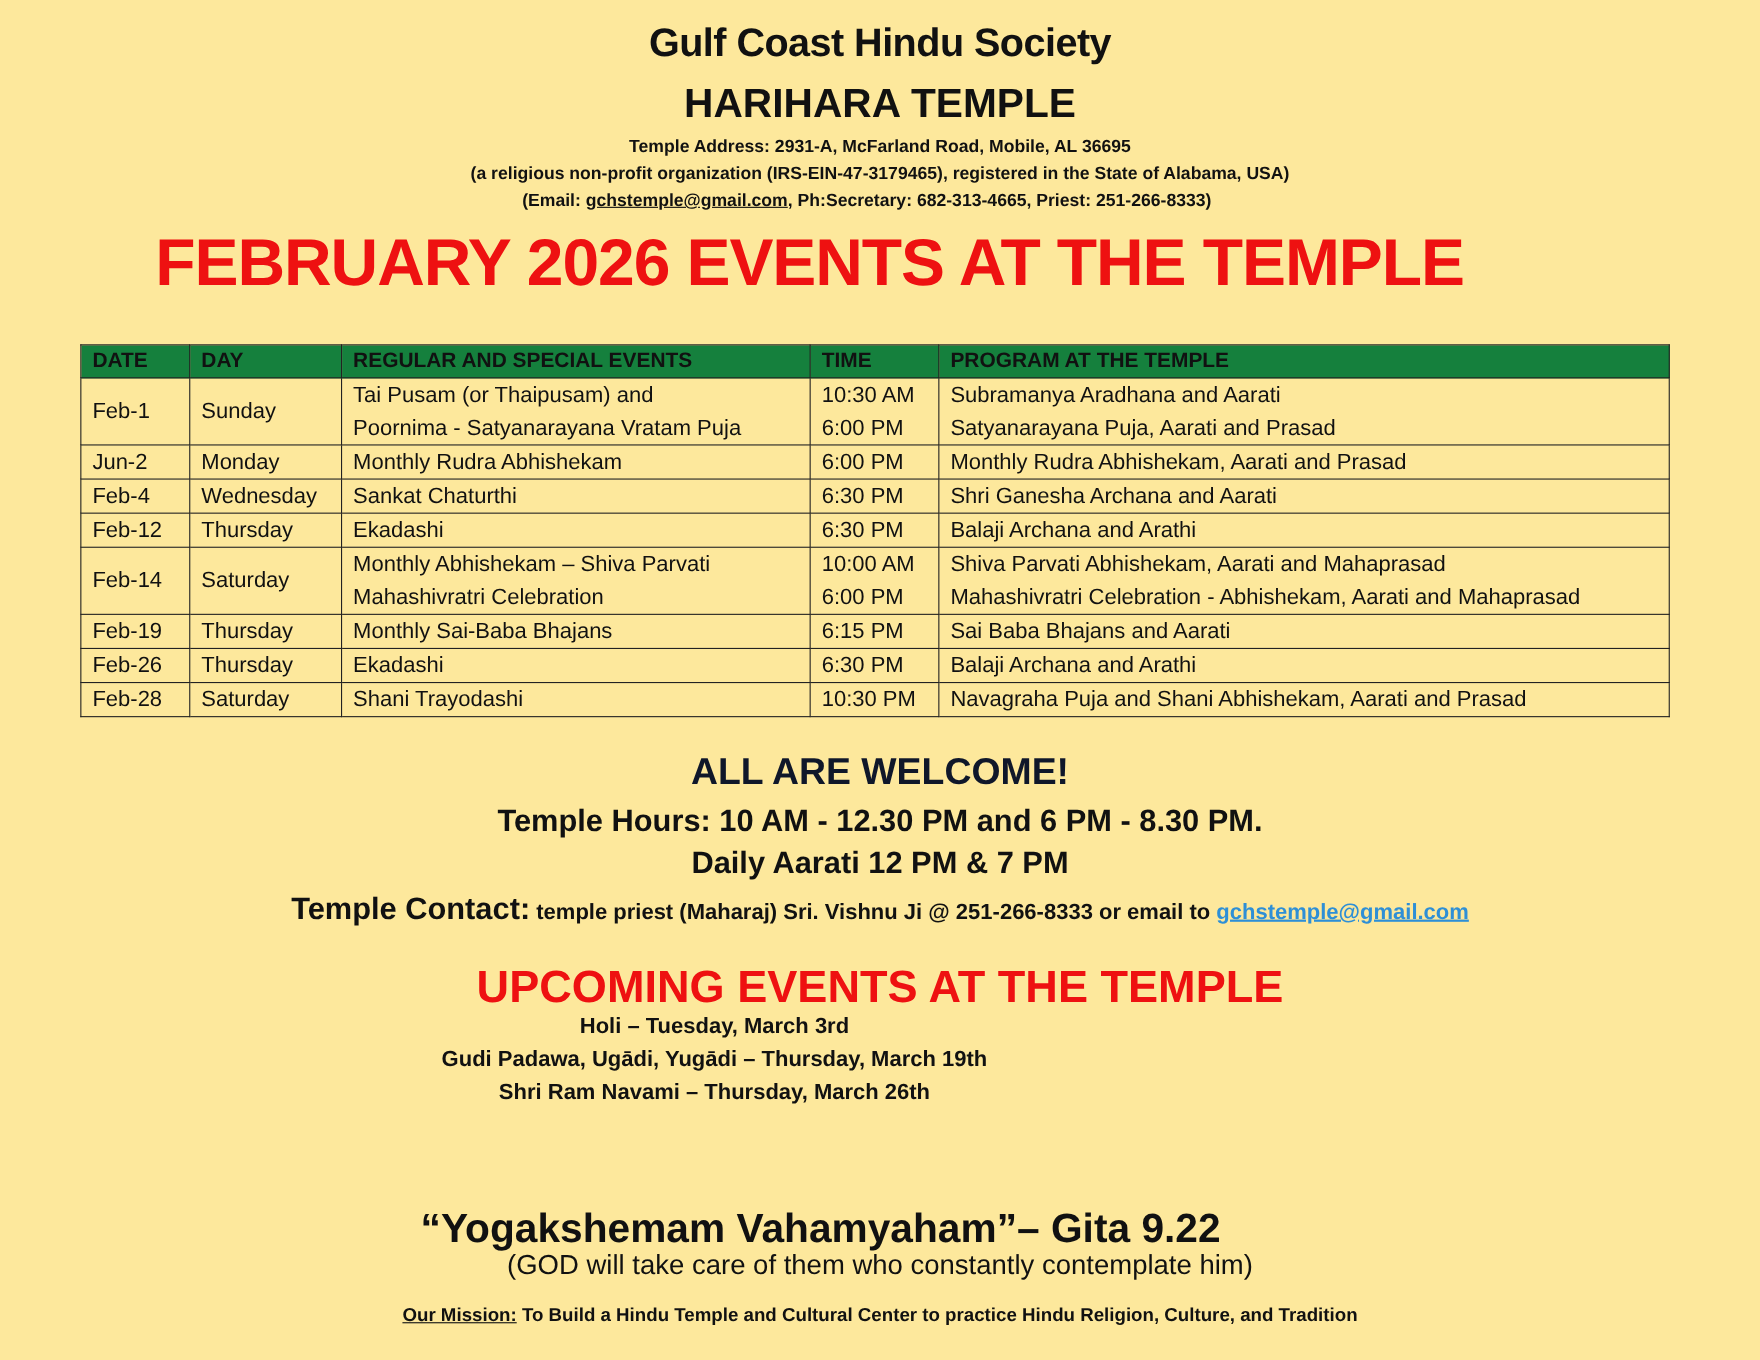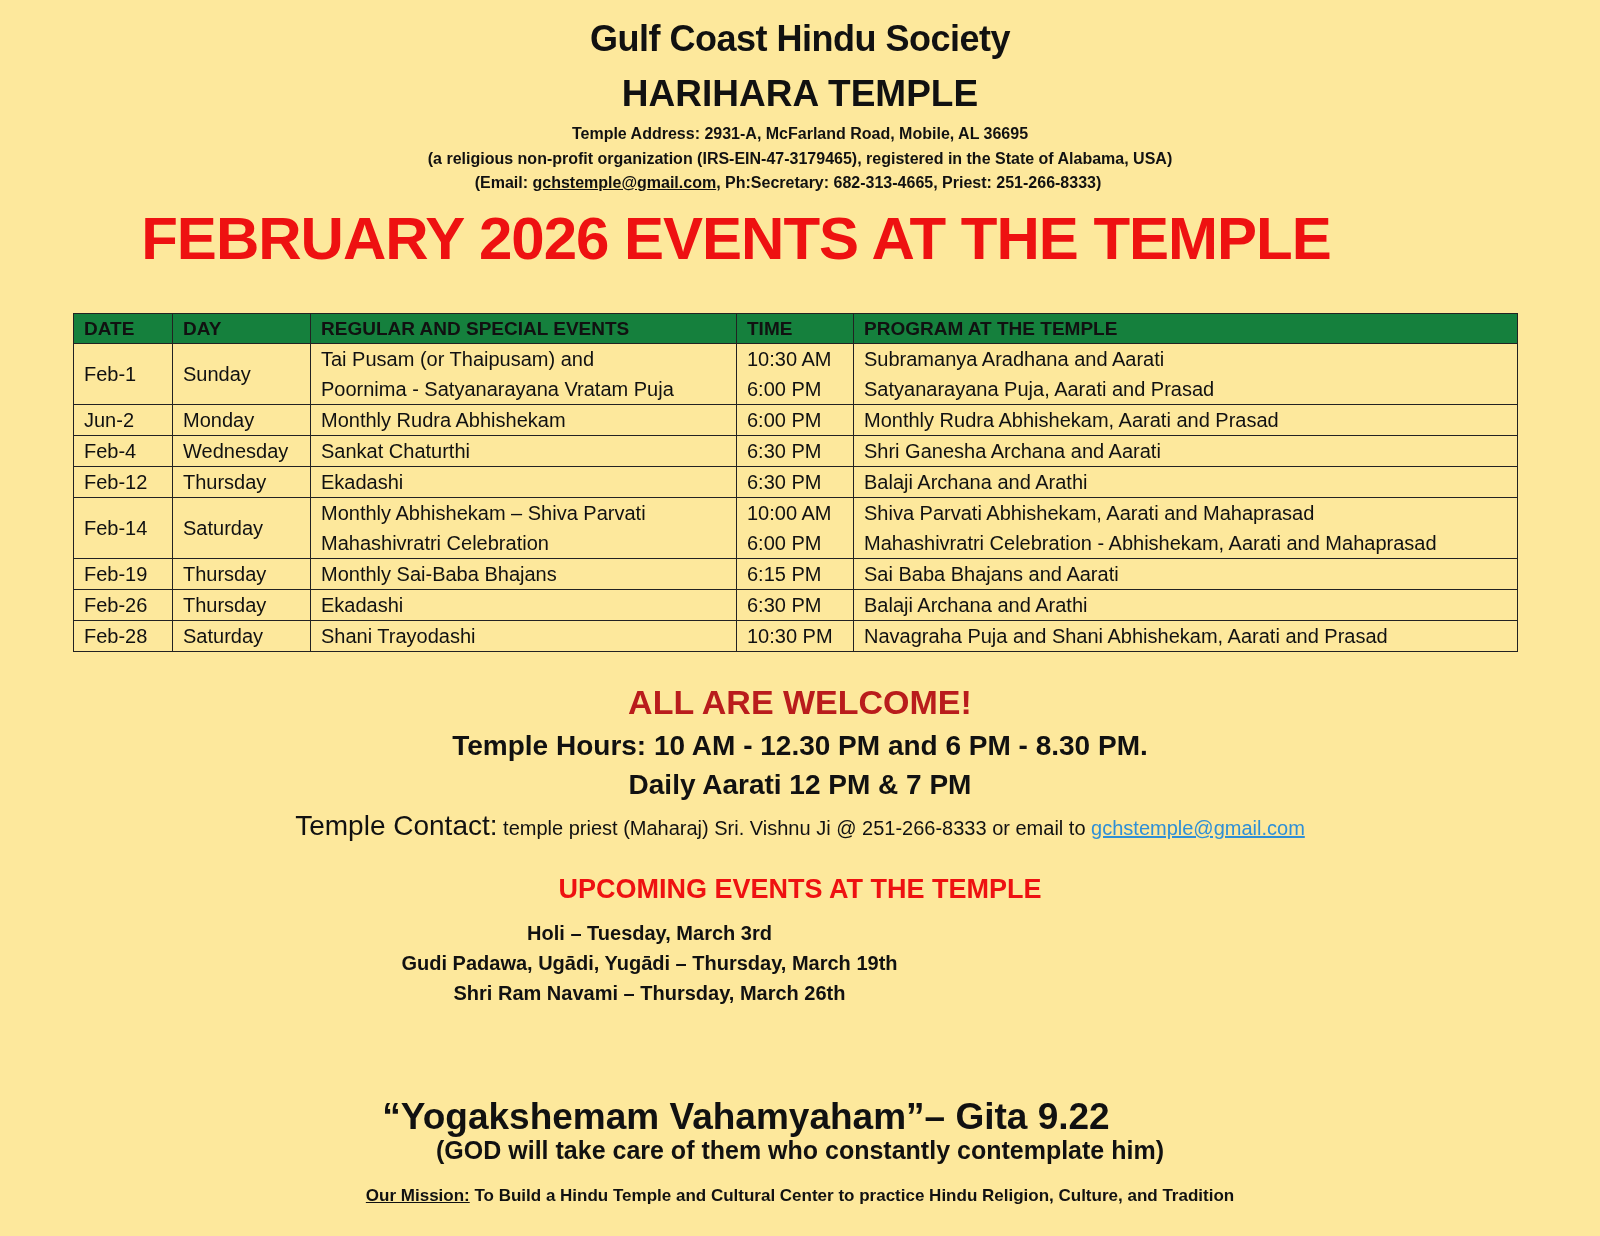--- a/index.html
+++ b/index.html
@@ -30,31 +30,31 @@
     text-align: left;
     vertical-align: middle;
   }
   table.events th { background: #15803d; font-weight: bold; height: 29px; font-size: 19px; }
   table.events td { height: 29px; line-height: 30px; }
   .c-date { width: 78px; }
   .c-day { width: 117px; }
   .c-event { width: 405px; }
   .c-time { width: 96px; }
   .line { display: block; }
-  .welcome { position: absolute; top: 683px; left: 0; width: 1600px; font-size: 34px; font-weight: bold; color: #b91c1c; }
+  .welcome { position: absolute; top: 683px; left: 0; width: 1600px; font-size: 34px; font-weight: bold; color: #0f172a; }
   .hours { position: absolute; top: 730px; left: 0; width: 1600px; font-size: 28px; font-weight: bold; }
   .aarati { position: absolute; top: 769px; left: 0; width: 1600px; font-size: 28px; font-weight: bold; }
-  .contact { position: absolute; top: 810px; left: 0; width: 1600px; font-weight: normal; }
+  .contact { position: absolute; top: 810px; left: 0; width: 1600px; font-weight: bold; }
   .contact .lbl { font-size: 28px; }
   .contact .txt { font-size: 20px; }
   .contact a { color: #2e8fd6; text-decoration: underline; font-size: 20px; }
-  .upcoming-title { position: absolute; top: 874px; left: 0; width: 1600px; font-size: 27px; font-weight: bold; color: #ee1111; }
+  .upcoming-title { position: absolute; top: 874px; left: 0; width: 1600px; font-size: 41px; font-weight: bold; color: #ee1111; }
   .upcoming-list { position: absolute; top: 918px; left: 0; width: 1299px; font-size: 20px; font-weight: bold; line-height: 30px; }
   .quote { position: absolute; top: 1096px; left: 0; width: 1492px; font-size: 37px; font-weight: bold; }
-  .quote-sub { position: absolute; top: 1136px; left: 0; width: 1600px; font-size: 25px; font-weight: bold; }
+  .quote-sub { position: absolute; top: 1136px; left: 0; width: 1600px; font-size: 25px; font-weight: normal; }
   .mission { position: absolute; top: 1186px; left: 0; width: 1600px; font-size: 17px; font-weight: bold; }
 </style>
 </head>
 <body>
 
 <div class="org-name center">Gulf Coast Hindu Society</div>
 <div class="temple-name center">HARIHARA TEMPLE</div>
 <div class="addr addr1 center">Temple Address: 2931-A, McFarland Road, Mobile, AL 36695</div>
 <div class="addr addr2 center">(a religious non-profit organization (IRS-EIN-47-3179465), registered in the State of Alabama, USA)</div>
 <div class="addr addr3 center"><span>(Email: </span><span class="u">gchstemple@gmail.com</span><span>, Ph:Secretary: 682-313-4665, Priest: 251-266-8333)</span></div>

